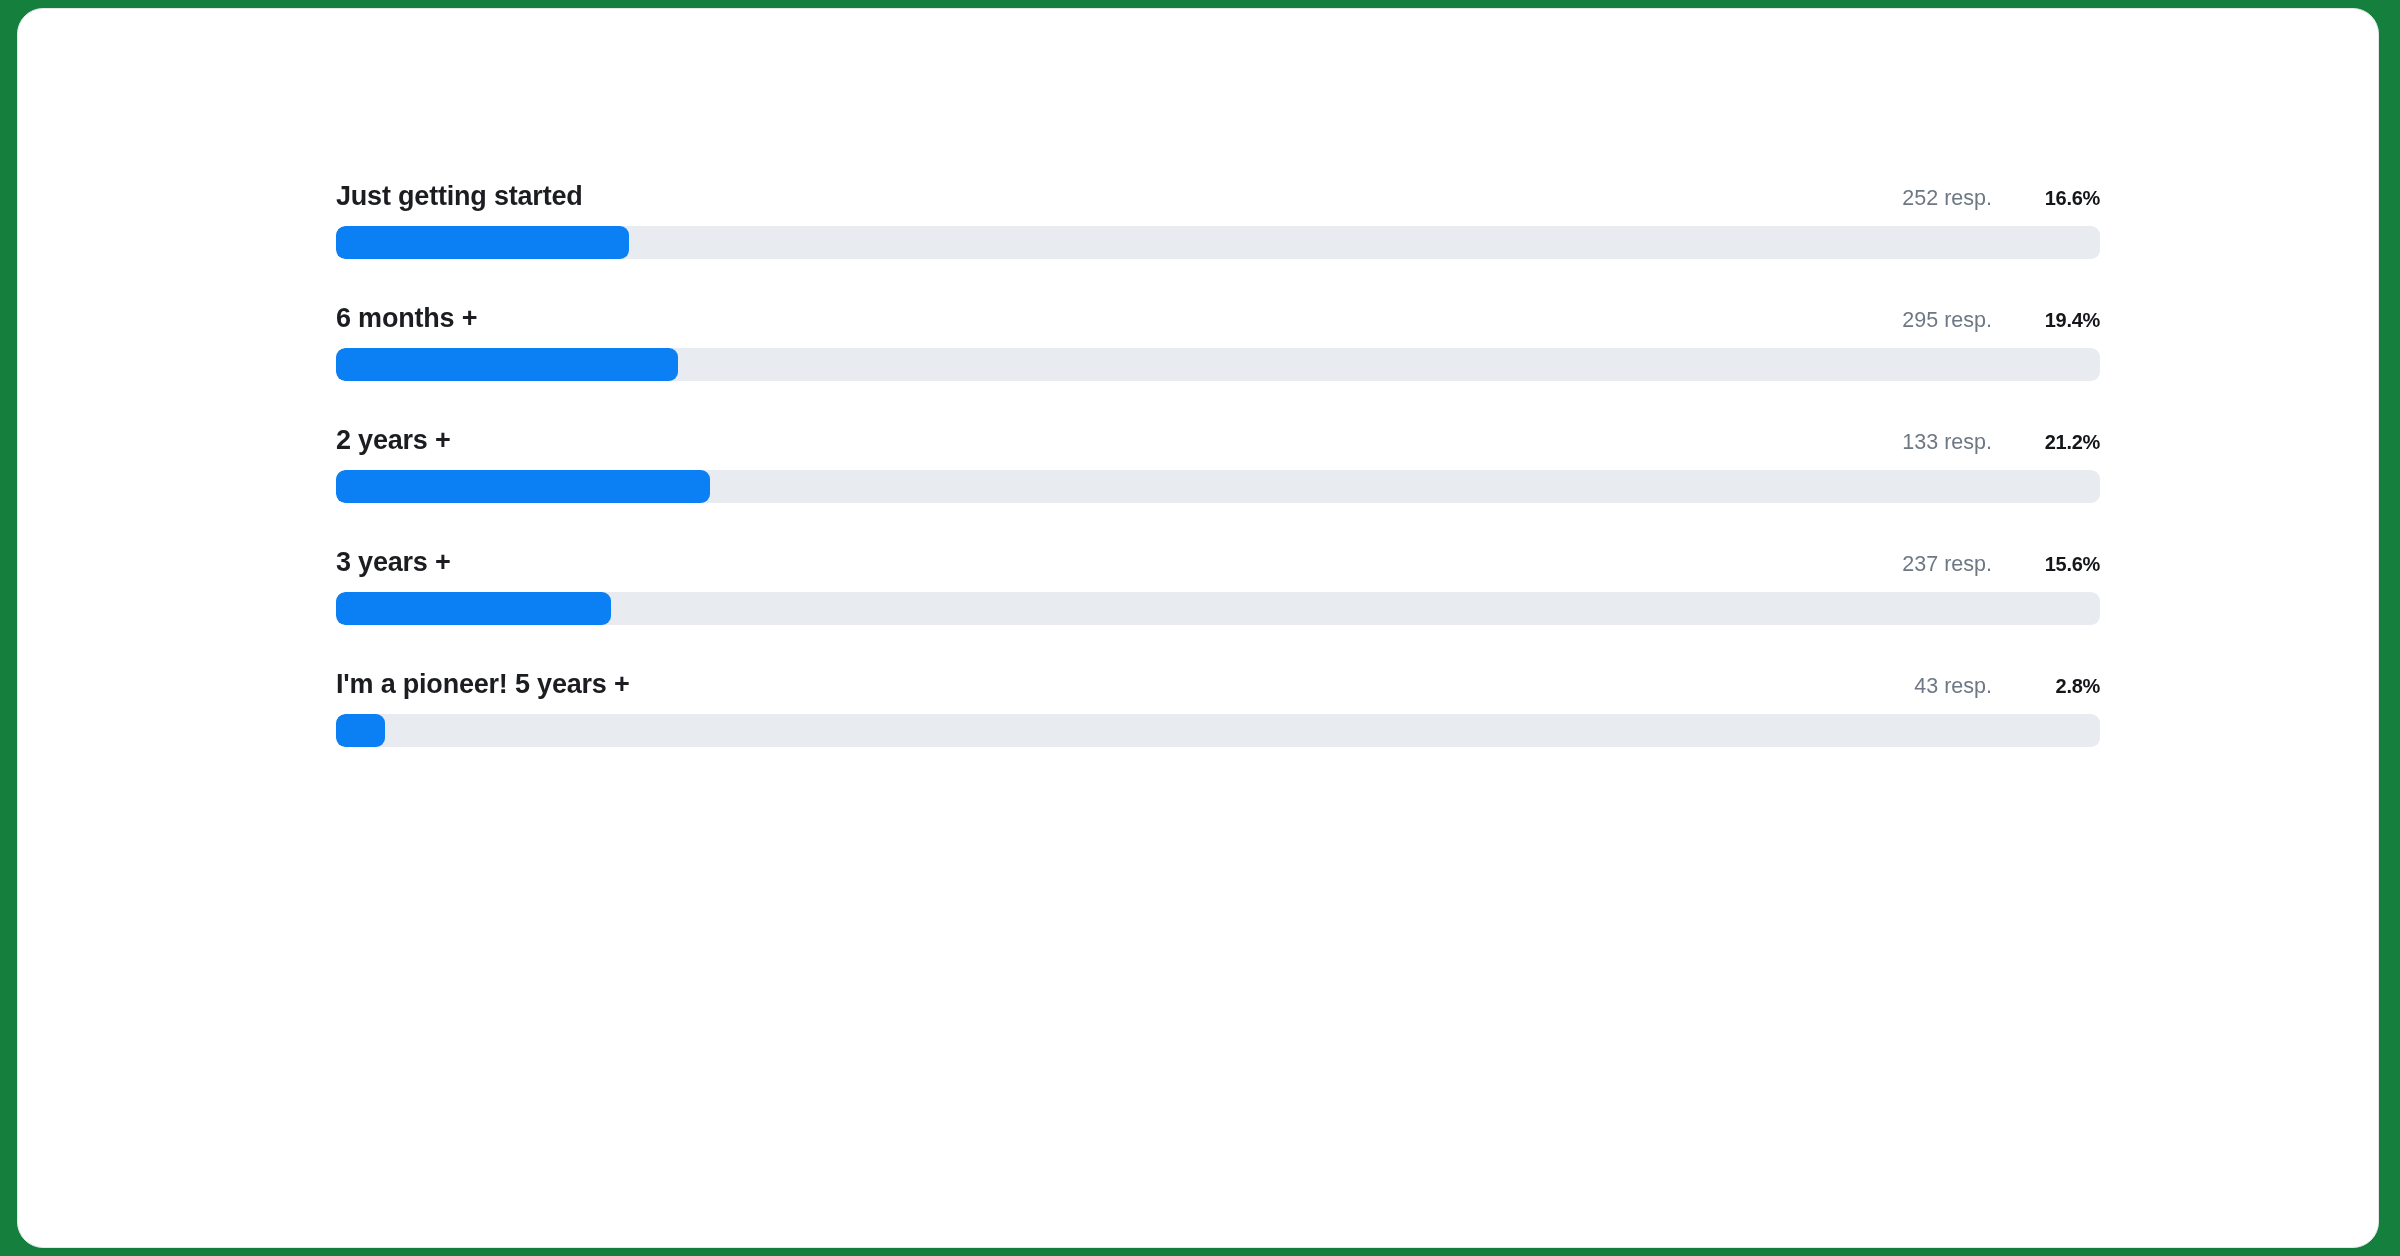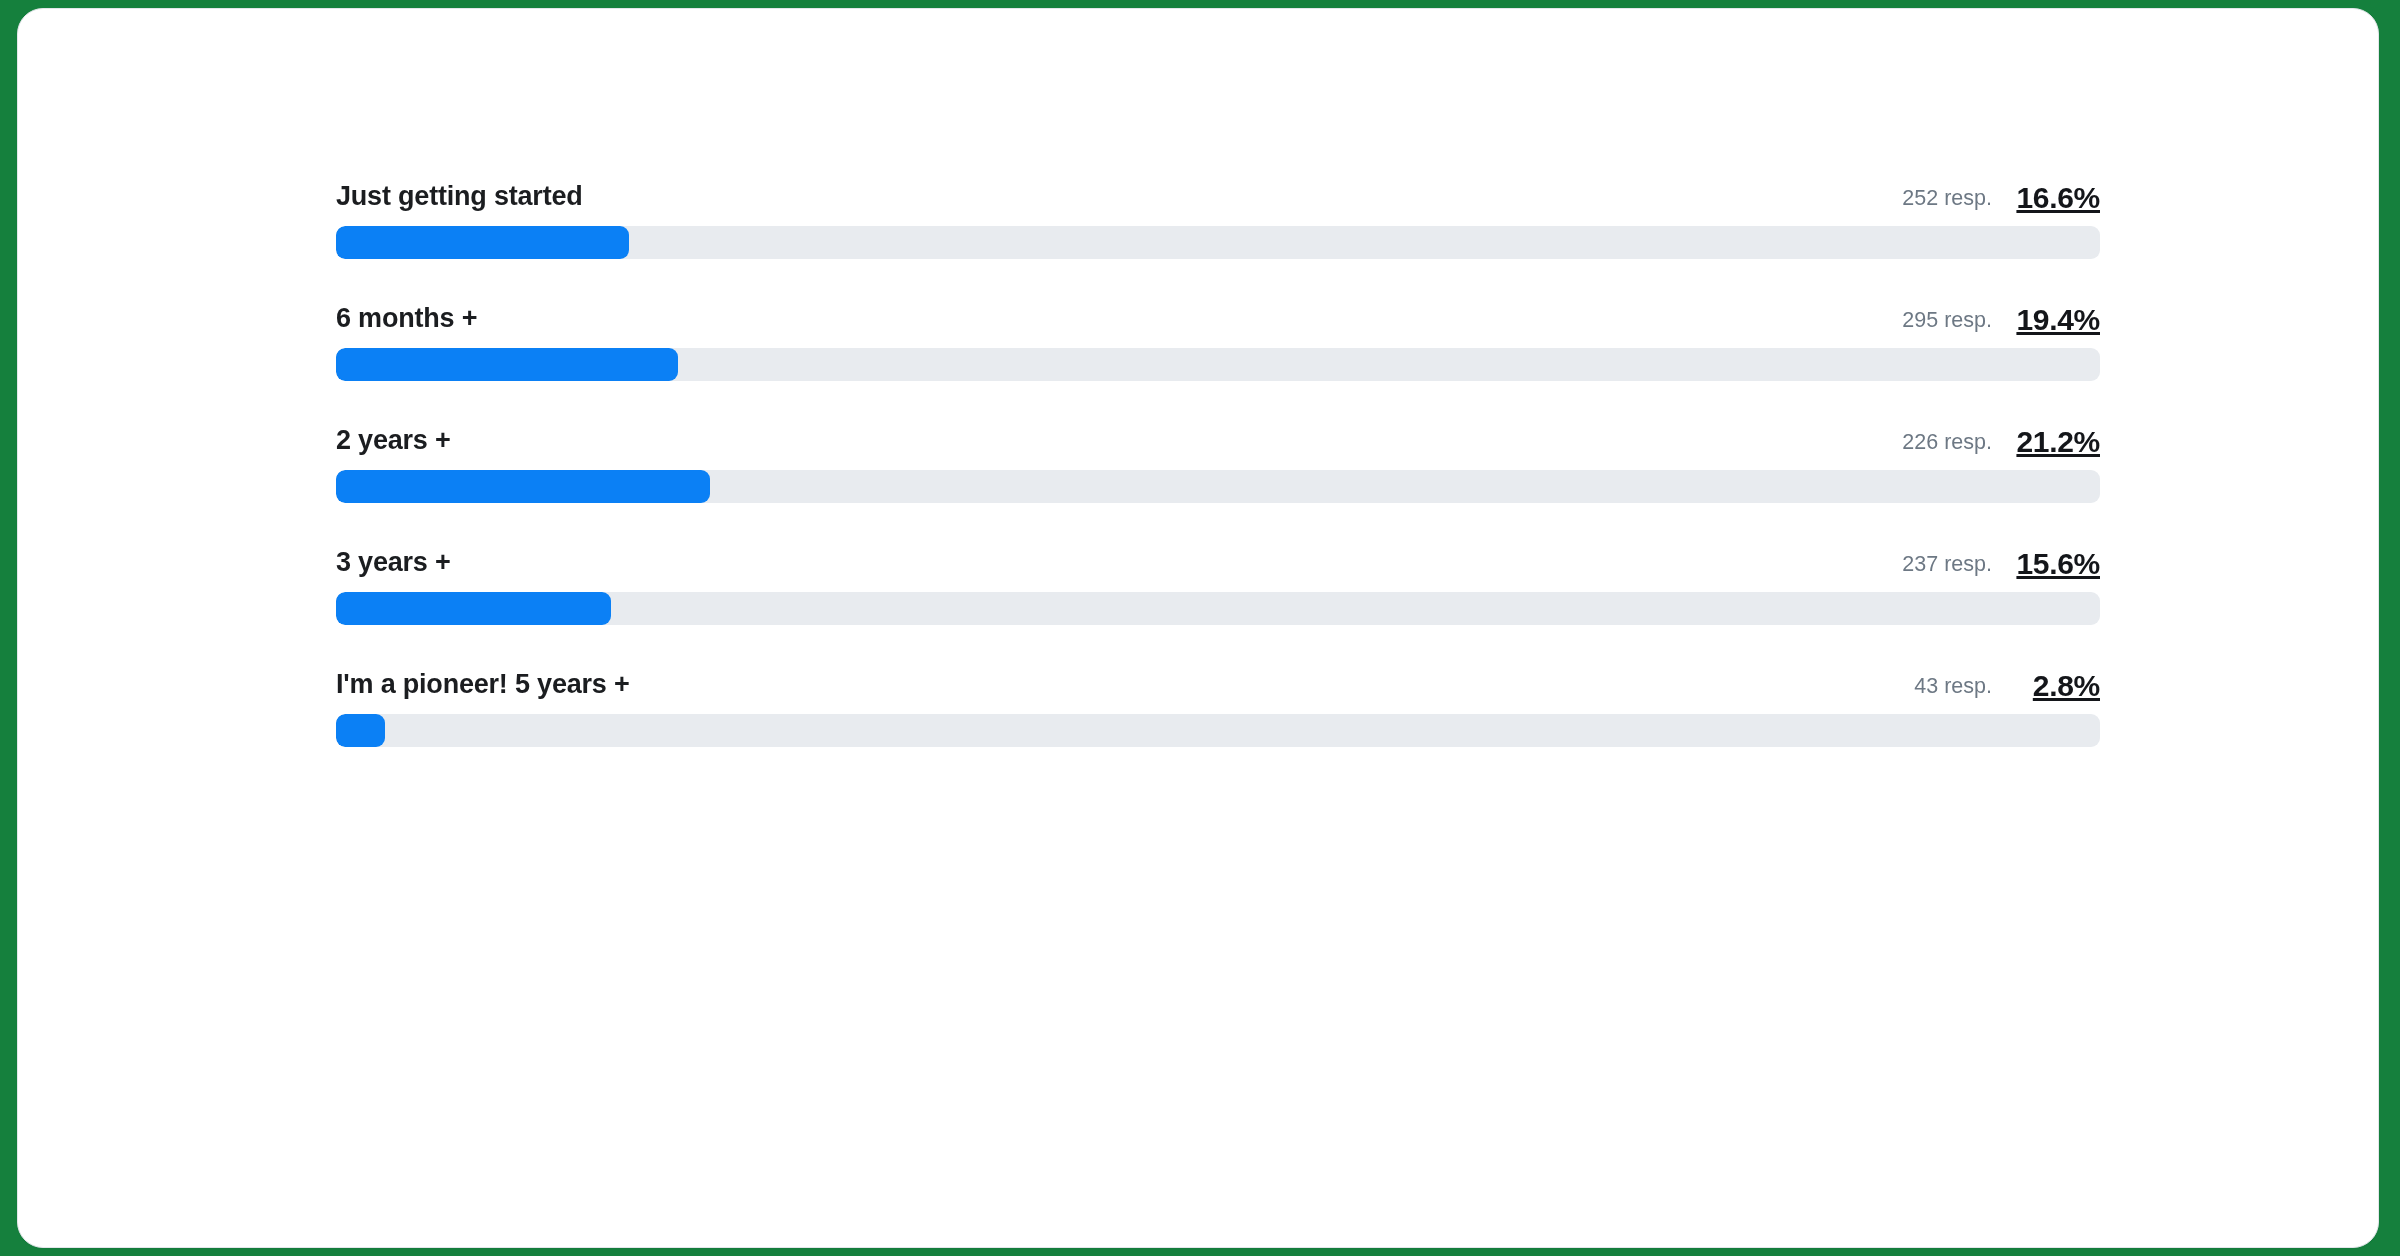--- a/index.html
+++ b/index.html
@@ -80,28 +80,27 @@
 
   .row-resp {
     font-size: 21.5px;
     font-weight: normal;
     color: #6d7884;
     line-height: 38px;
     letter-spacing: 0px;
   }
 
   .row-pct {
-    font-size: 30px;
+    font-size: 20px;
     font-weight: bold;
     color: #14161a;
     line-height: 38px;
     letter-spacing: -0.3px;
     min-width: 108px;
     text-align: right;
-    text-decoration: underline;
   }
 
   .bar-track {
     position: relative;
     margin-top: 11px;
     width: 1764px;
     height: 33px;
     background: #e8ebef;
     border-radius: 9px;
     overflow: hidden;
@@ -146,21 +145,21 @@
             </div>
           </div>
           <div class="bar-track" style="background: rgb(232, 235, 239);">
             <div class="bar-fill" style="background: rgb(11, 128, 245); width: 19.4%;"></div>
           </div>
         </div>
         <div class="row">
           <div class="row-head">
             <div class="row-label">2 years +</div>
             <div class="row-stats">
-              <div class="row-resp">226 resp.</div>
+              <div class="row-resp">133 resp.</div>
               <div class="row-pct">21.2%</div>
             </div>
           </div>
           <div class="bar-track" style="background: rgb(232, 235, 239);">
             <div class="bar-fill" style="background: rgb(11, 128, 245); width: 21.2%;"></div>
           </div>
         </div>
         <div class="row">
           <div class="row-head">
             <div class="row-label">3 years +</div>

